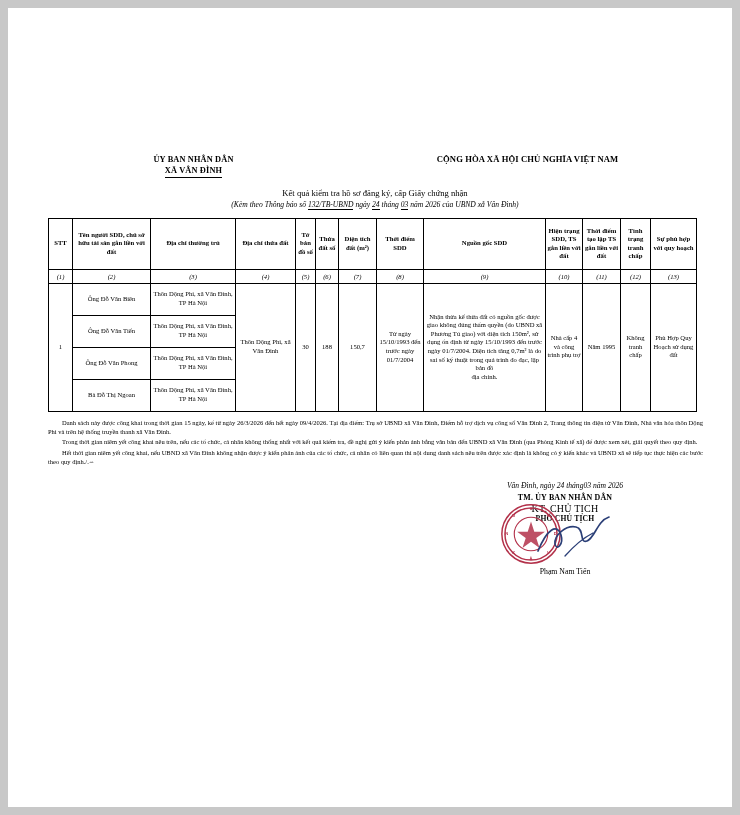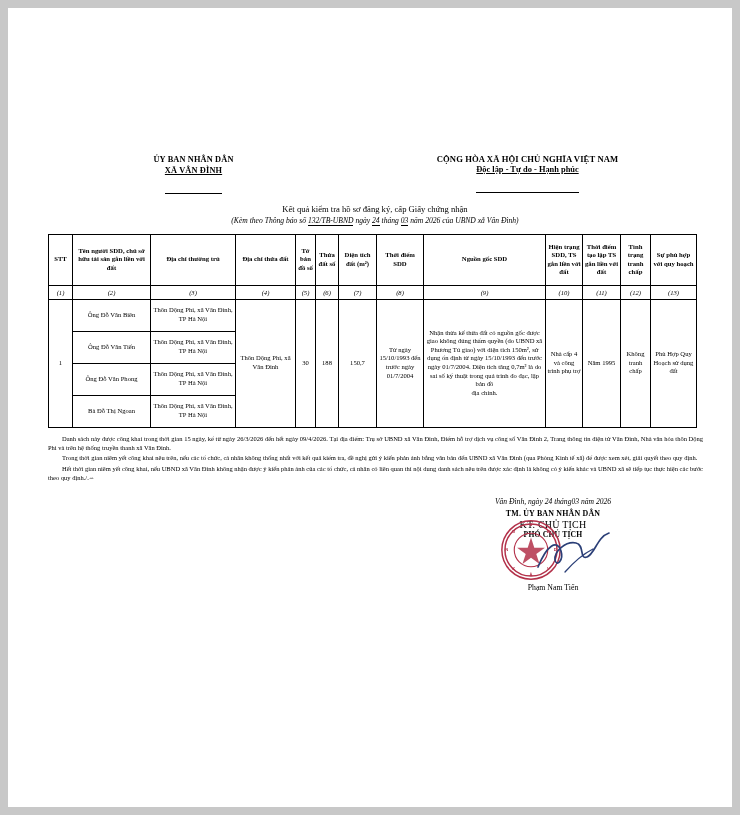--- a/index.html
+++ b/index.html
@@ -49,23 +49,22 @@
     font-weight: bold;
   }
   .l1 {
     font-size: 8.3px;
     letter-spacing: .15px;
     line-height: 1.35;
   }
   .u {
     display: inline-block;
     border-bottom: 1px solid #000;
-    padding-bottom: 16px;
+    padding-bottom: 0px;
     line-height: 1.25;
-    text-decoration: underline;
   }
   .r1 {
     font-size: 8.6px;
     letter-spacing: .1px;
   }
   .r2 {
     font-size: 8.4px;
     margin-top: 1px;
   }
 
@@ -163,21 +162,21 @@
 
   
   .sign {
     position: relative;
     margin-top: 14px;
     width: 660px;
     height: 100px;
   }
   .sign-in {
     position: absolute;
-    left: 383px;
+    left: 395px;
     top: 0;
     width: 250px;
     text-align: center;
   }
   .s-date {
     font-size: 7.6px;
     font-style: italic;
   }
   .s-1 {
     font-size: 7.9px;
@@ -223,21 +222,20 @@
 <div class="page">
   <div class="sheet">
 
     <div class="hdr">
       <div class="hdr-left">
         <div class="l1 b">ỦY BAN NHÂN DÂN</div>
         <div class="l1 b"><span class="u">XÃ VÂN ĐÌNH</span></div>
       </div>
       <div class="hdr-right">
         <div class="r1 b">CỘNG HÒA XÃ HỘI CHỦ NGHĨA VIỆT NAM</div>
-        <div class="r2 b"><span class="u">Độc lập - Tự do - Hạnh phúc</span></div>
       </div>
     </div>
 
     <div class="titles">
       <div class="t2">Kết quả kiểm tra hồ sơ đăng ký, cấp Giấy chứng nhận</div>
       <div class="t3"><span>(Kèm theo Thông báo số </span><span class="ul">132/TB-UBND</span><span> ngày </span><span class="ul">24</span><span> tháng </span><span class="ul">03</span><span> năm 2026 của UBND xã Vân Đình)</span></div>
     </div>
 
     <table class="main">
       <colgroup>

